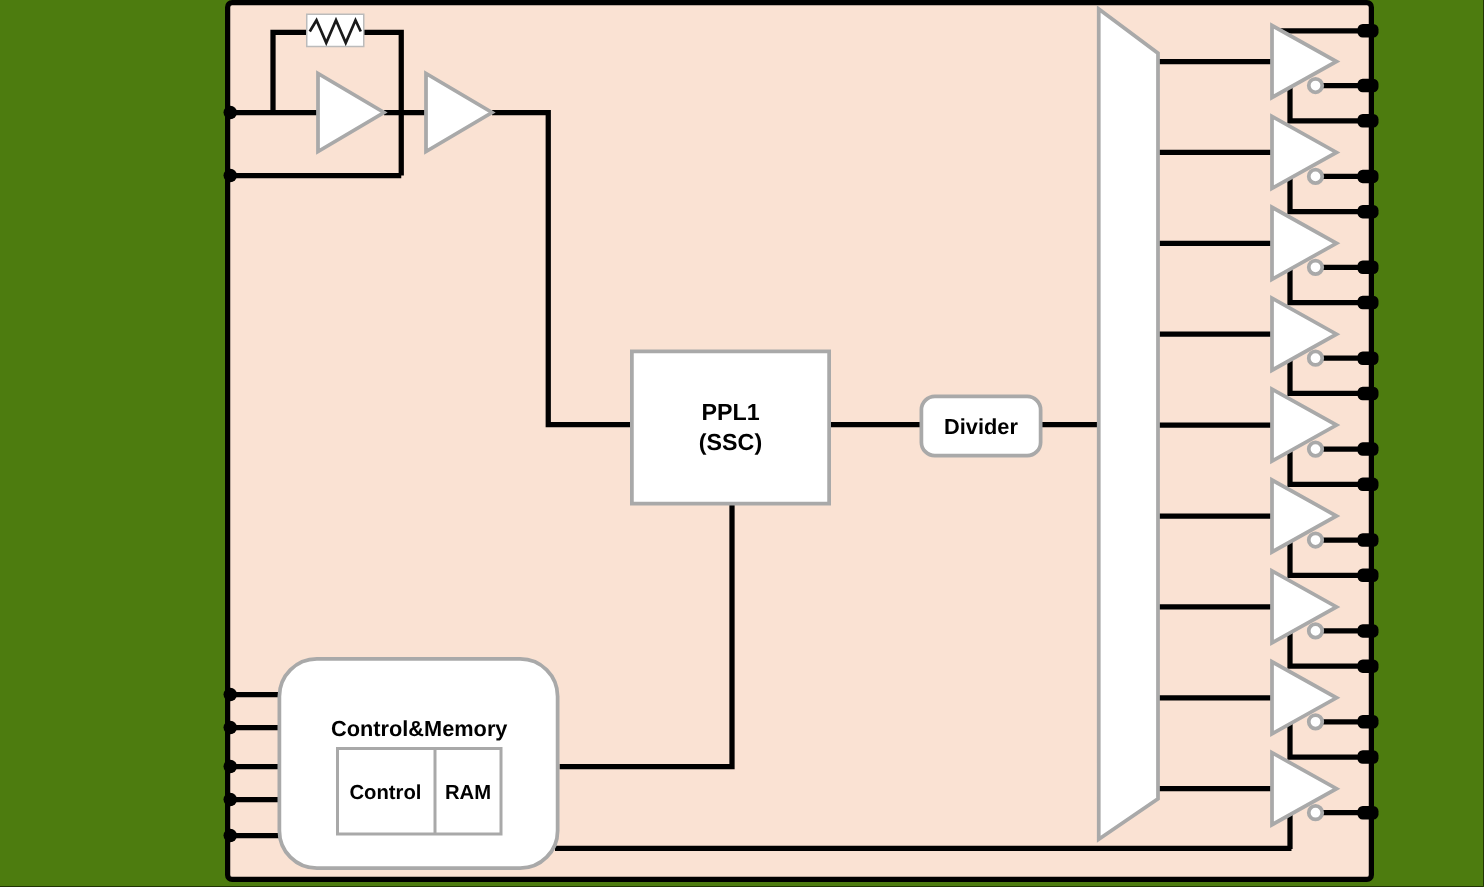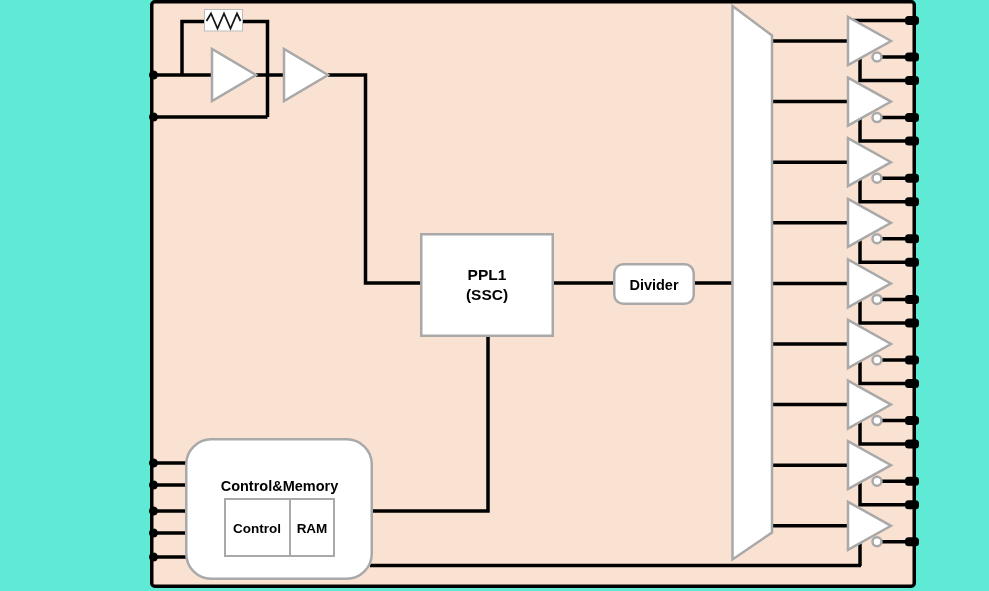--- a/index.html
+++ b/index.html
@@ -1,16 +1,16 @@
 <!DOCTYPE html>
 <html><head>
 <meta charset="utf-8">
 <style>
   html,body{margin:0;padding:0;background:#000;}
-  .stage{position:relative;width:989px;height:591px;background:#5eead4;overflow:hidden;}
+  .stage{position:relative;width:989px;height:591px;background:#4d7c0f;overflow:hidden;}
   svg{position:absolute;left:0;top:0;}
   .wire{stroke:#000;stroke-width:3.5;fill:none;stroke-linecap:butt;}
   .chipbody{fill:#FAE2D3;stroke:#000;stroke-width:3.5;}
   .block{fill:#FFFFFF;stroke:#A9A9A9;stroke-width:2.5;}
   .innerbox{fill:#FFFFFF;stroke:#A9A9A9;stroke-width:2;}
   .pad{fill:#000;stroke:none;}
   .dot{fill:#000;stroke:none;}
   .resbox{fill:#FFFFFF;stroke:#BBBBBB;stroke-width:1;}
   .zigzag{fill:none;stroke:#1A1A1A;stroke-width:1.8;stroke-linejoin:miter;}
   .txt{font-family:"Liberation Sans",sans-serif;font-weight:bold;fill:#000;}

